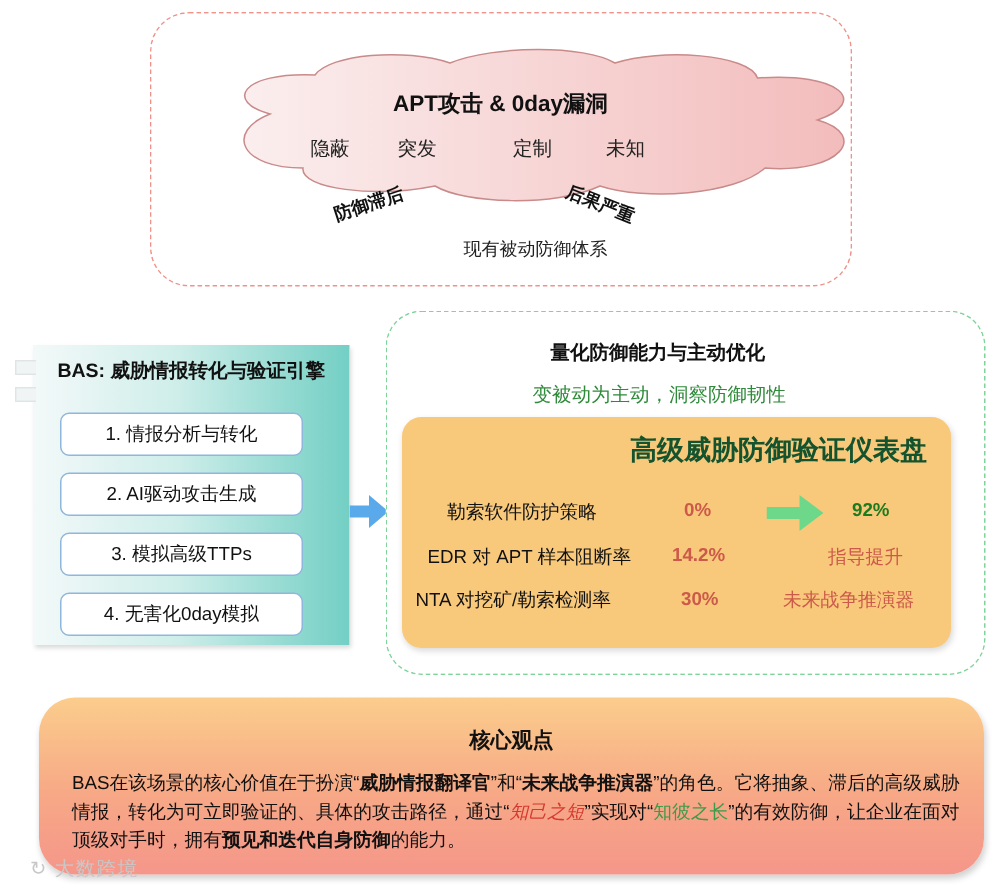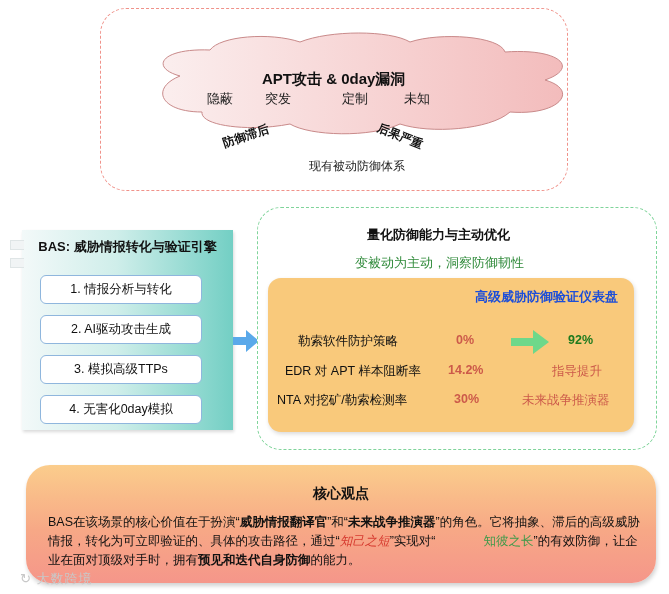--- a/index.html
+++ b/index.html
@@ -7,21 +7,21 @@
   body { position: relative; font-family: "Liberation Sans", "DejaVu Sans", sans-serif; color: #1a1a1a; }
 
   
   .top-box {
     position: absolute; left: 100px; top: 8px; width: 468px; height: 183px;
     border: 1.5px dashed #f0928a; border-radius: 26px; background: #fff;
   }
   .cloud { position: absolute; left: 140px; top: 28px; width: 440px; height: 110px; }
   .cloud svg { position: absolute; left: 0; top: 0; }
   .cloud-title {
-    position: absolute; left: 262px; top: 70px; font-size: 15px; font-weight: bold; color: #111;
+    position: absolute; left: 262px; top: 60px; font-size: 15px; font-weight: bold; color: #111;
   }
   .cloud-tag { position: absolute; top: 90px; font-size: 13px; color: #222; }
   .curved { position: absolute; font-size: 12px; font-weight: bold; color: #111; }
   .curved-left { left: 222px; top: 128px; transform: rotate(-18deg); }
   .curved-right { left: 376px; top: 128px; transform: rotate(22deg); }
   .top-footer { position: absolute; left: 276px; top: 158px; font-size: 12px; color: #222; margin-left: 33px; }
 
   
   .bas {
     position: absolute; left: 22px; top: 230px; width: 211px; height: 200px;
@@ -43,38 +43,38 @@
     position: absolute; left: 257px; top: 207px; width: 400px; height: 243px;
     border: 1.5px dashed #7fd49a; border-radius: 24px; background: #fff;
   }
   .right-title { position: absolute; left: 367px; top: 226px; font-size: 13px; font-weight: bold; color: #111; }
   .right-sub { position: absolute; left: 355px; top: 254px; font-size: 13px; color: #2f8a3a; }
 
   .dash {
     position: absolute; left: 268px; top: 278px; width: 366px; height: 154px;
     background: #f9c97b; border-radius: 13px; box-shadow: 1px 2px 4px rgba(0,0,0,0.15);
   }
-  .dash-title { position: absolute; right: 16px; top: 10px; font-size: 13px; font-weight: bold; color: #1d4ed8; }
+  .dash-title { position: absolute; right: 16px; top: 10px; font-size: 18px; font-weight: bold; color: #14532d; }
   .dash-label { position: absolute; font-size: 12.5px; color: #111; }
   .dash-val { position: absolute; font-size: 12.5px; font-weight: bold; color: #cc5a4a; }
   .dash-note { position: absolute; font-size: 12.5px; color: #cc5a4a; }
   .dash-good { position: absolute; font-size: 12.5px; font-weight: bold; color: #1e7a1e; }
   .arrow-green { position: absolute; left: 243px; top: 52px; }
 
   
   .core {
     position: absolute; left: 26px; top: 465px; width: 630px; height: 118px;
     background: linear-gradient(180deg, #fbcd8c 0%, #f7a886 55%, #f5968a 100%);
     border-radius: 24px; box-shadow: 1px 3px 4px rgba(0,0,0,0.18);
   }
   .core-title { position: absolute; left: 0; right: 0; top: 20px; text-align: center; font-size: 14px; font-weight: bold; color: #111; }
   .core-text { position: absolute; left: 22px; right: 14px; top: 48px; font-size: 12.5px; line-height: 19px; color: #111; }
   .core-text b { font-weight: bold; }
   .c-red { color: #d63a2f; font-style: italic; }
-  .c-green { color: #3f9a4a; margin-left: 48px; }
+  .c-green { color: #3f9a4a; }
 
   .watermark { position: absolute; left: 20px; top: 570px; font-size: 13px; color: #c8c8c8; letter-spacing: 1px; }
 </style>
 </head>
 <body>
 
 <div class="top-box"></div>
 <div class="cloud">
   <svg width="440" height="110" viewBox="0 0 440 110">
     <defs>

